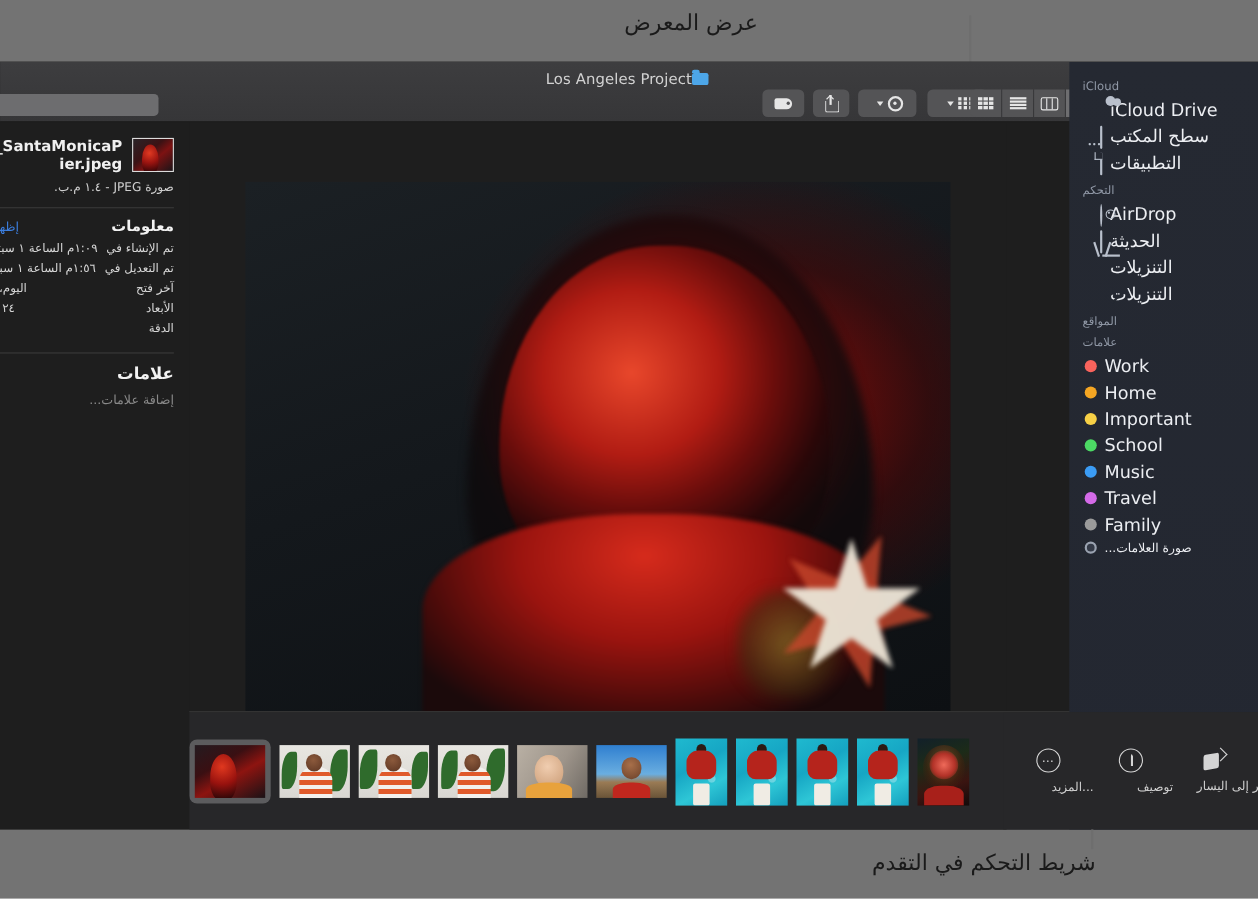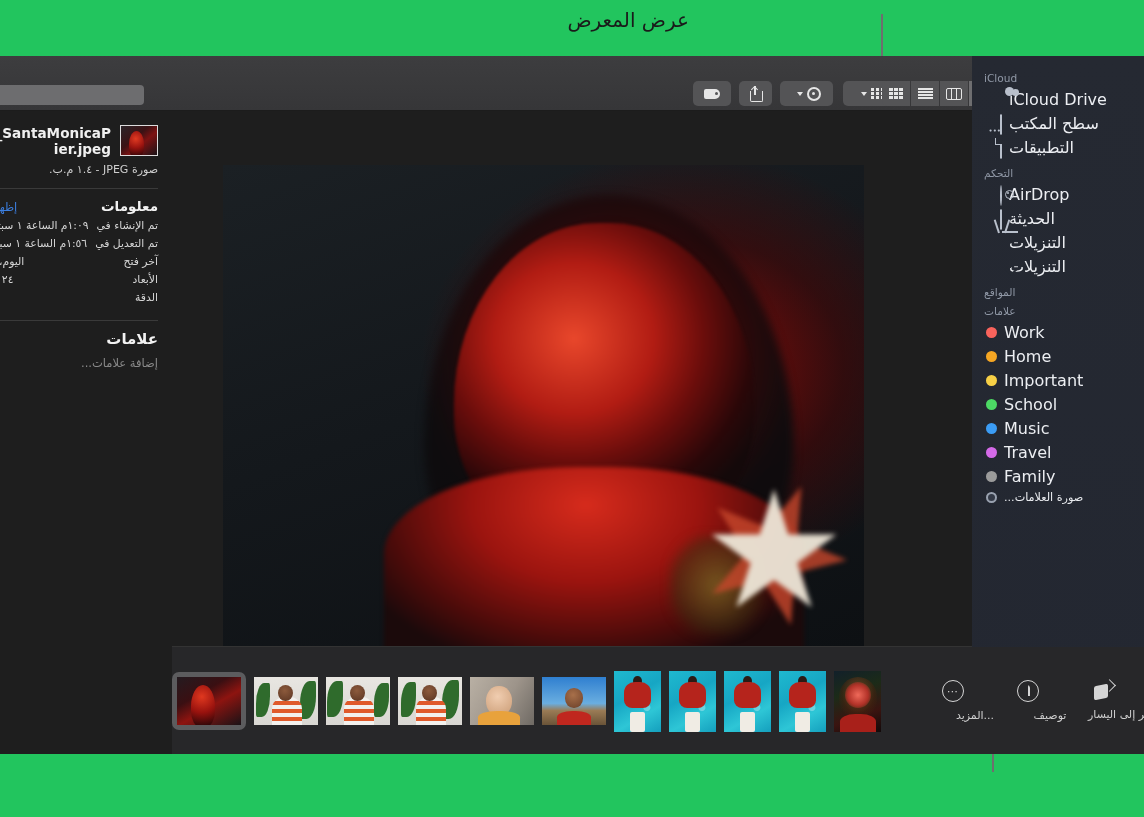--- a/index.html
+++ b/index.html
@@ -2,21 +2,21 @@
 <html lang="ar" dir="rtl"><head>
 <meta charset="utf-8">
 <style>
   * { box-sizing: border-box; margin: 0; padding: 0; }
   html, body {
     width: 1144px; height: 817px;
     background: #ffffff;
     font-family: "DejaVu Sans", "Liberation Sans", sans-serif;
     overflow: hidden;
   }
-  #page { position: relative; width: 1144px; height: 817px; background: #22c55e; }
+  #page { position: relative; width: 1144px; height: 817px; background: #737373; }
 
   
   .callout-text {
     position: absolute;
     color: #1a1a1a;
     font-size: 20px;
     white-space: nowrap;
     direction: rtl;
   }
   .callout-line { position: absolute; background: #6e6e6e; }
@@ -305,20 +305,23 @@
 
 <div id="page">
 
   <div class="callout-text" style="right:455px; top:8px;">عرض المعرض</div>
   <div class="callout-line" style="left:881px; top:14px; width:2px; height:42px;"></div>
 
   <div id="window">
 
     <div id="toolbar">
 
+      <div id="window-title">
+        <span>Los Angeles Project</span><span id="title-folder-icon"></span>
+      </div>
 
       <div id="traffic">
         <span class="dot" style="background:#28c840"></span>
         <span class="dot" style="background:#febc2e"></span>
         <span class="dot" style="background:#ff5f57"></span>
       </div>
 
       <div id="nav-buttons">
         <span class="nav-btn first">›</span>
         <span class="nav-btn last">‹</span>
@@ -626,14 +629,15 @@
       </div>
       <div class="sb-item">
         <span class="dot-ring"></span>
         <span class="sb-label" style="font-size:11.2px">صورة العلامات...</span>
       </div>
     </div>
 
   </div>
 
   <div class="callout-line" style="left:992px; top:700px; width:2px; height:72px;"></div>
+  <div class="callout-text" style="right:148px; top:772px;">شريط التحكم في التقدم</div>
 
 </div>
 
 </body></html>

